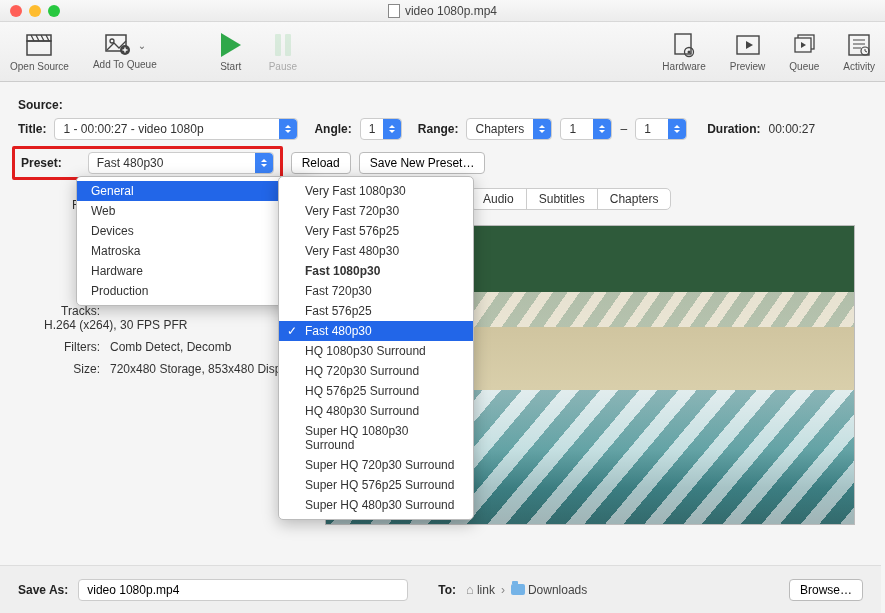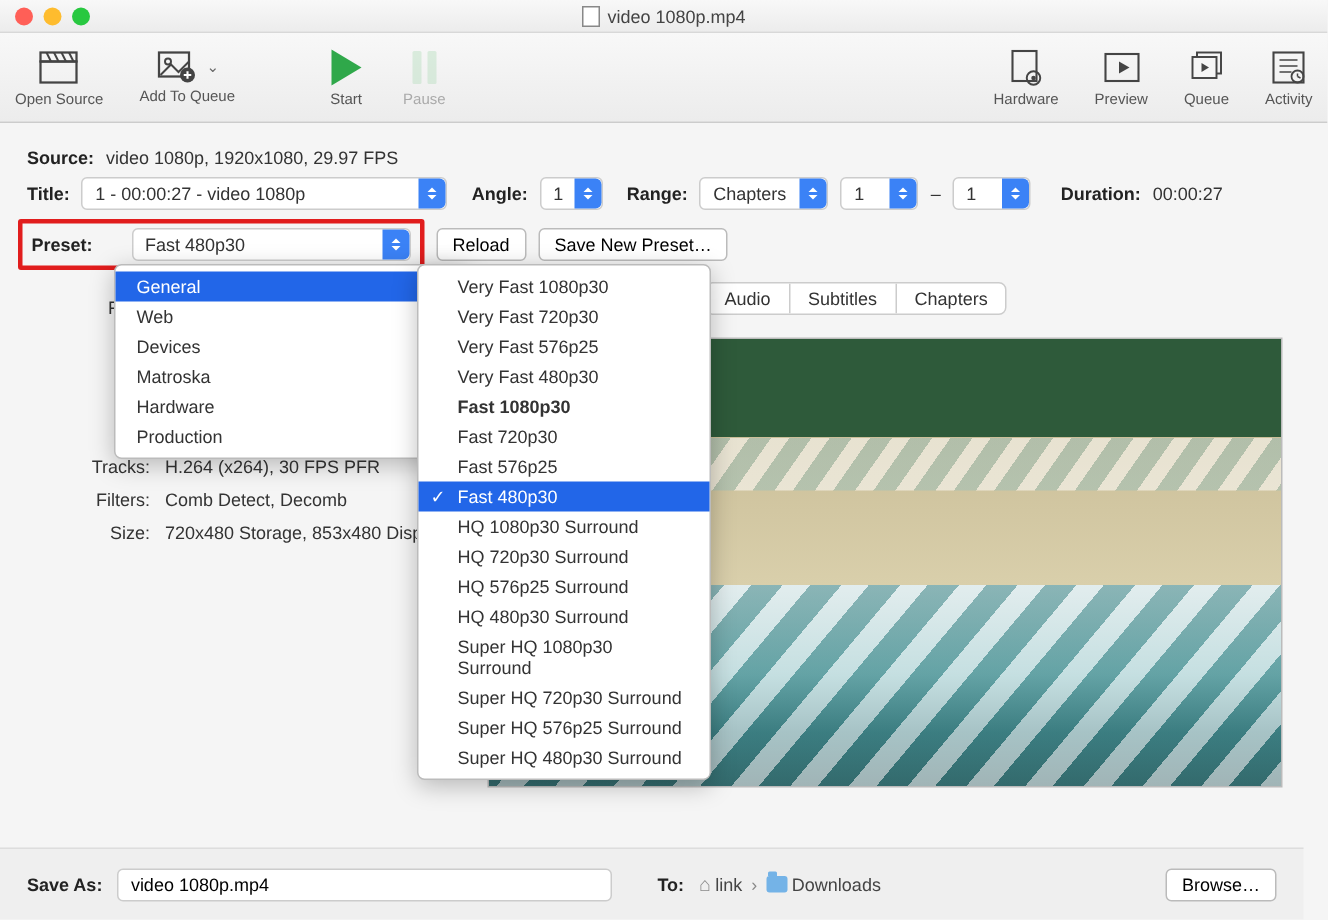--- a/index.html
+++ b/index.html
@@ -41,21 +41,21 @@
   .menu1{position:absolute;left:76px;top:176px;width:236px;background:#fff;border:1px solid #bbb;border-radius:5px;box-shadow:0 4px 16px rgba(0,0,0,0.25);padding:4px 0;z-index:20;}
   .menu1 .mi{padding:3px 22px 3px 14px;font-size:12px;position:relative;display:flex;align-items:center;cursor:pointer;}
   .menu1 .mi.sel{background:#2266e8;color:#fff;}
   .menu1 .mi .arr{margin-left:auto;}
   .menu1 .mi .arr::after{content:"";display:inline-block;border:4px solid transparent;border-left-color:currentColor;}
   .menu2{position:absolute;left:278px;top:176px;width:196px;background:#fff;border:1px solid #bbb;border-radius:5px;box-shadow:0 4px 16px rgba(0,0,0,0.25);padding:4px 0;z-index:21;}
   .menu2 .mi{padding:3px 14px 3px 26px;font-size:12px;position:relative;cursor:pointer;}
   .menu2 .mi.bold{font-weight:700;}
   .menu2 .mi.sel{background:#2266e8;color:#fff;}
   .menu2 .mi.sel::before{content:"✓";position:absolute;left:8px;}
-  .bottom{position:absolute;bottom:0;left:0;right:16px;height:48px;background:#efefef;border-top:1px solid #ddd;display:flex;align-items:center;padding:0 18px;gap:10px;}
+  .bottom{position:absolute;bottom:0;left:0;right:4px;height:48px;background:#efefef;border-top:1px solid #ddd;display:flex;align-items:center;padding:0 18px;gap:10px;}
   .text-input{background:#fff;border:1px solid #ccc;border-radius:4px;height:22px;padding:0 8px;font-size:12px;}
   .path{display:flex;align-items:center;gap:4px;font-size:12px;color:#444;}
   .path .seg{display:flex;align-items:center;gap:3px;}
   .path .sep::after{content:"›";color:#888;margin:0 2px;}
   .folder-ic{width:14px;height:11px;background:#74b3e7;border-radius:2px;position:relative;display:inline-block;}
   .folder-ic::before{content:"";position:absolute;top:-3px;left:1px;width:6px;height:3px;background:#74b3e7;border-radius:1px 1px 0 0;}
   .house-ic{color:#8a8a8a;font-size:13px;}
   .play-ic{width:0;height:0;border-style:solid;border-width:12px 0 12px 20px;border-color:transparent transparent transparent #2fa84a;}
   .pause-ic{display:flex;gap:4px;}
   .pause-ic span{width:6px;height:22px;background:#b8dfc0;border-radius:1px;}
@@ -176,21 +176,20 @@
         </div>
       <span>Activity</span>
     </div>
   </div>
 </div>
 
 <div class="content">
 
   <div class="row">
     <span class="label">Source:</span>
-    <span>video 1080p, 1920x1080, 29.97 FPS</span>
   </div>
 
   <div class="row">
     <span class="label">Title:</span>
     <div class="select" style="width:244px;">
       <span>1 - 00:00:27 - video 1080p</span>
       <div class="arrows"></div>
     </div>
     <span class="label" style="margin-left:8px;">Angle:</span>
     <div class="select" style="width:42px;">
@@ -238,21 +237,21 @@
         </div>
       <div style="height:34px;"></div>
       <label class="chk">
           <input type="checkbox" checked="" style="">
           <span>Align A/V Start</span>
         </label>
       <label class="chk">
           <input type="checkbox" style="">
           <span>iPod 5G Support</span>
         </label>
-      <div class="kv" style="margin-top:14px;">
+      <div class="kv" style="margin-top:14px;flex-direction:column;">
           <span class="k">Tracks:</span>
           <span>H.264 (x264), 30 FPS PFR</span>
         </div>
       <div class="kv">
           <span class="k">Filters:</span>
           <span>Comb Detect, Decomb</span>
         </div>
       <div class="kv">
           <span class="k">Size:</span>
           <span>720x480 Storage, 853x480 Display</span>

